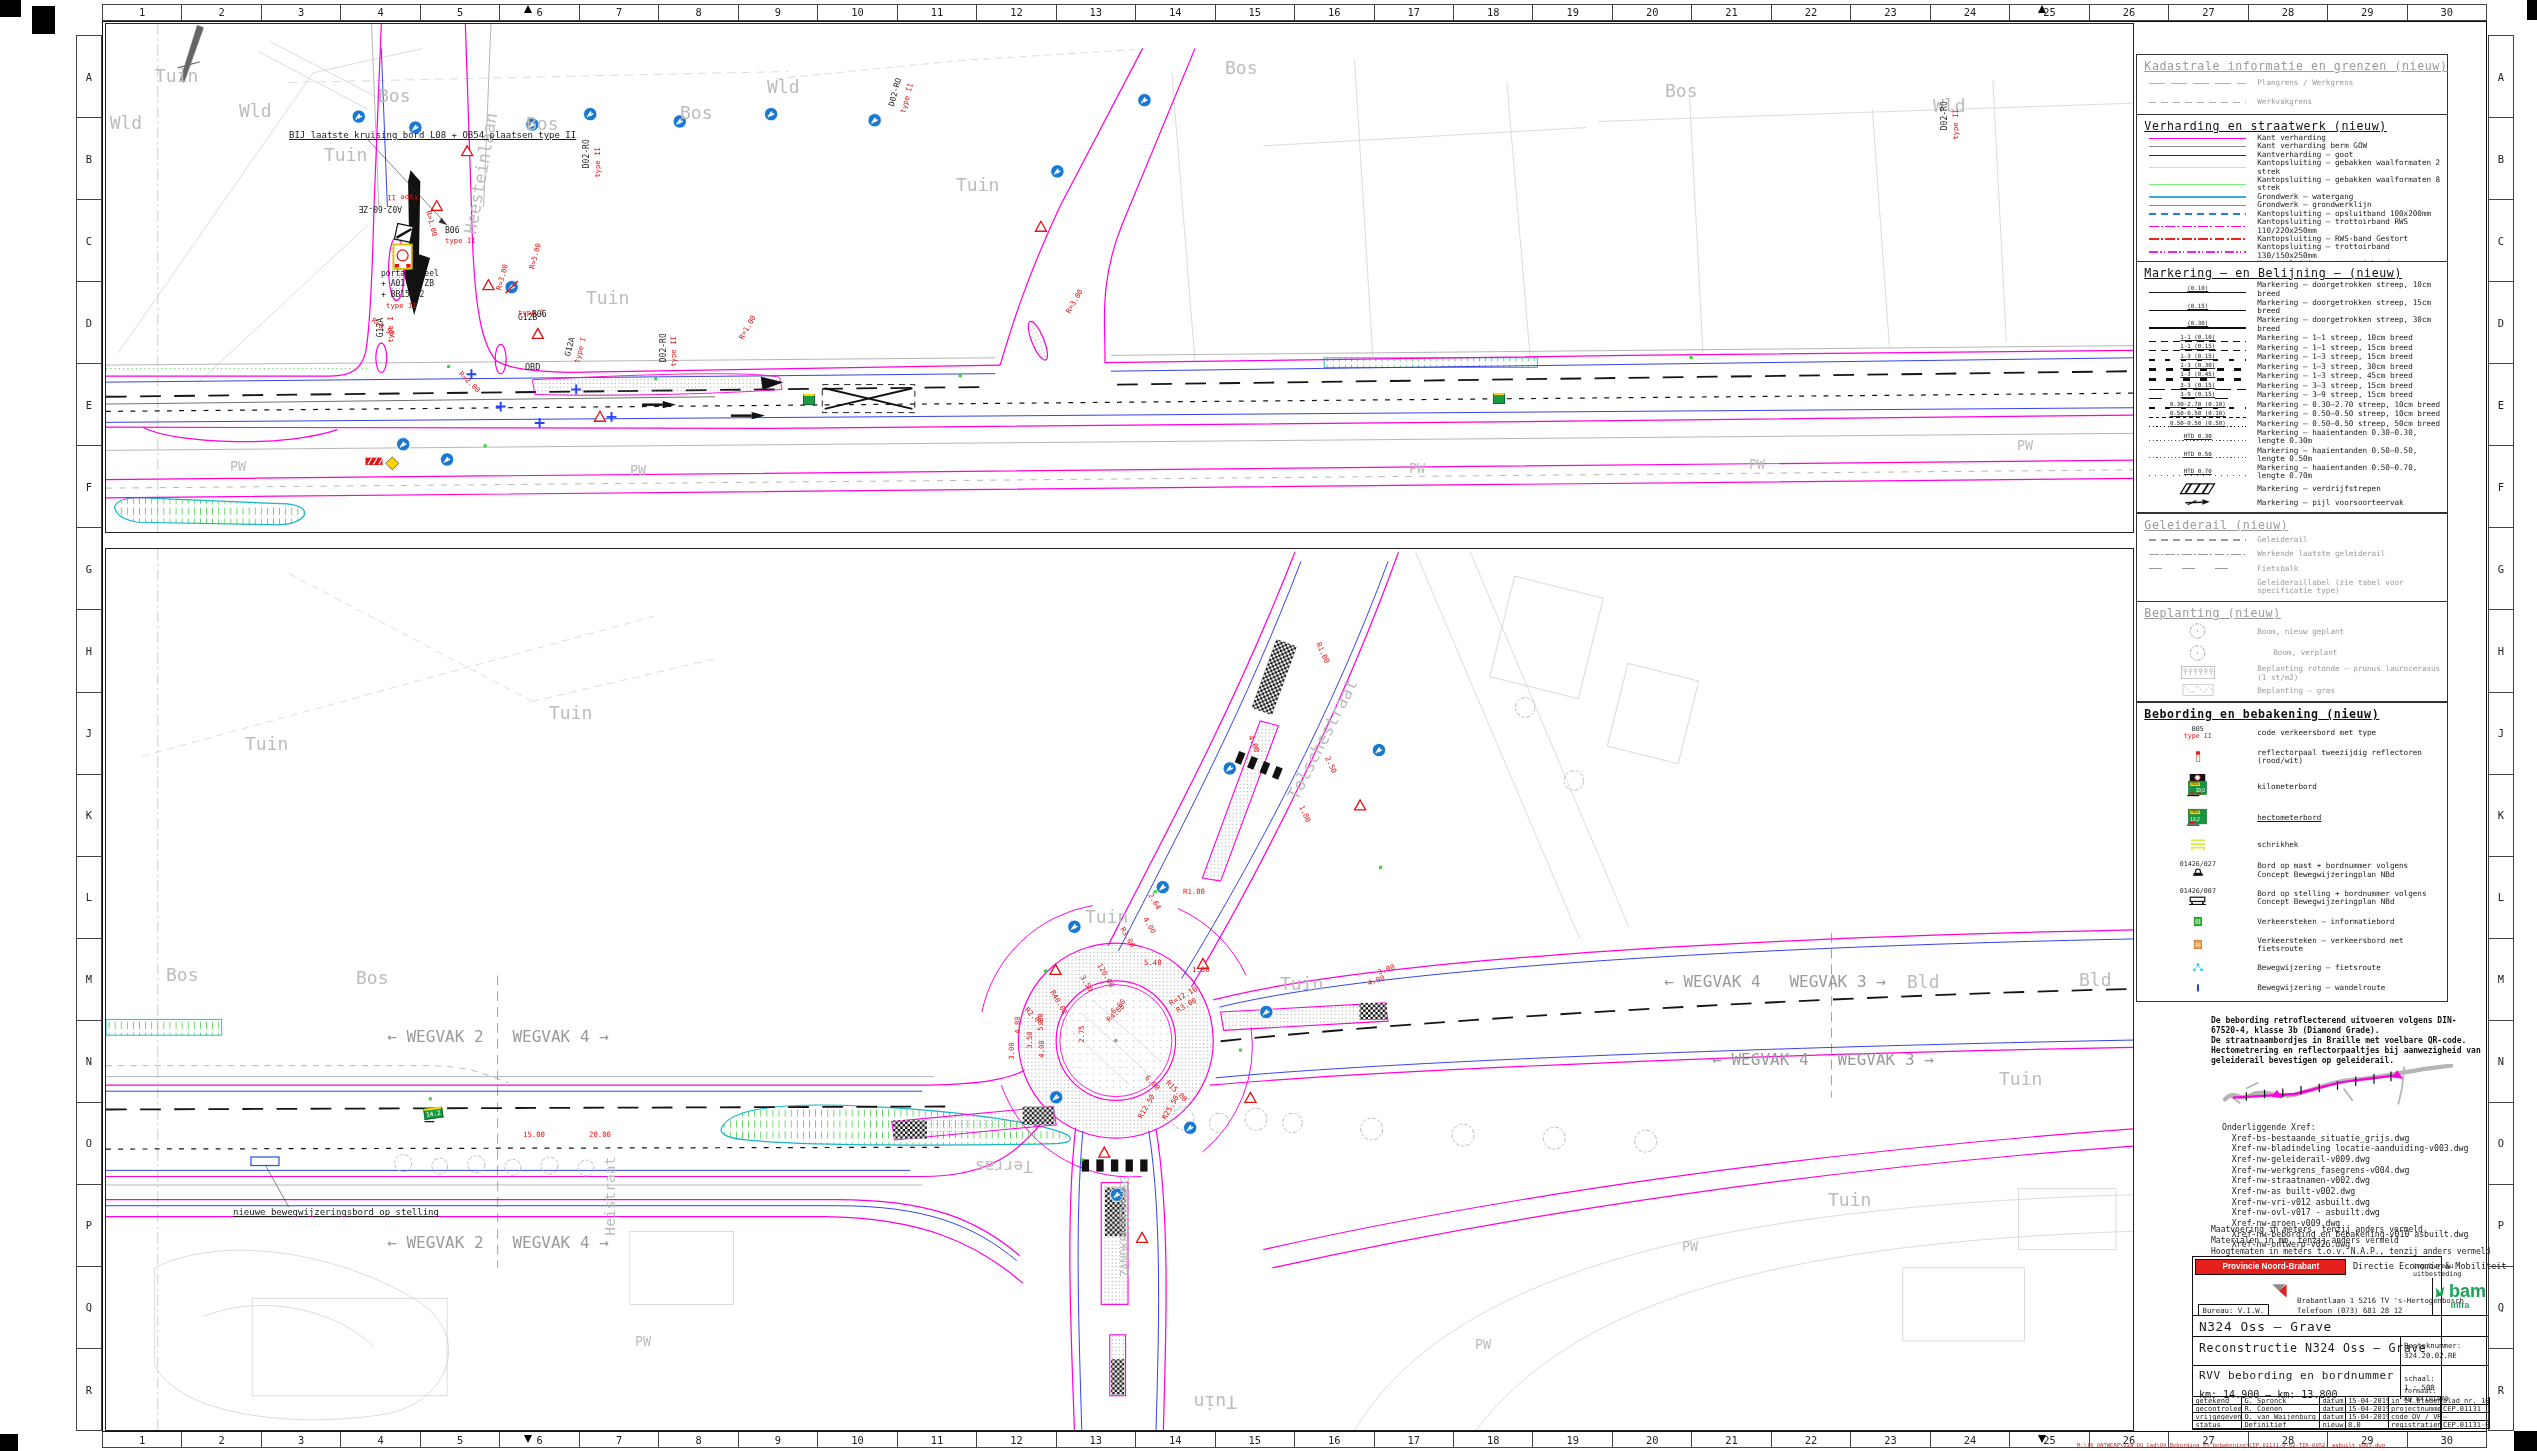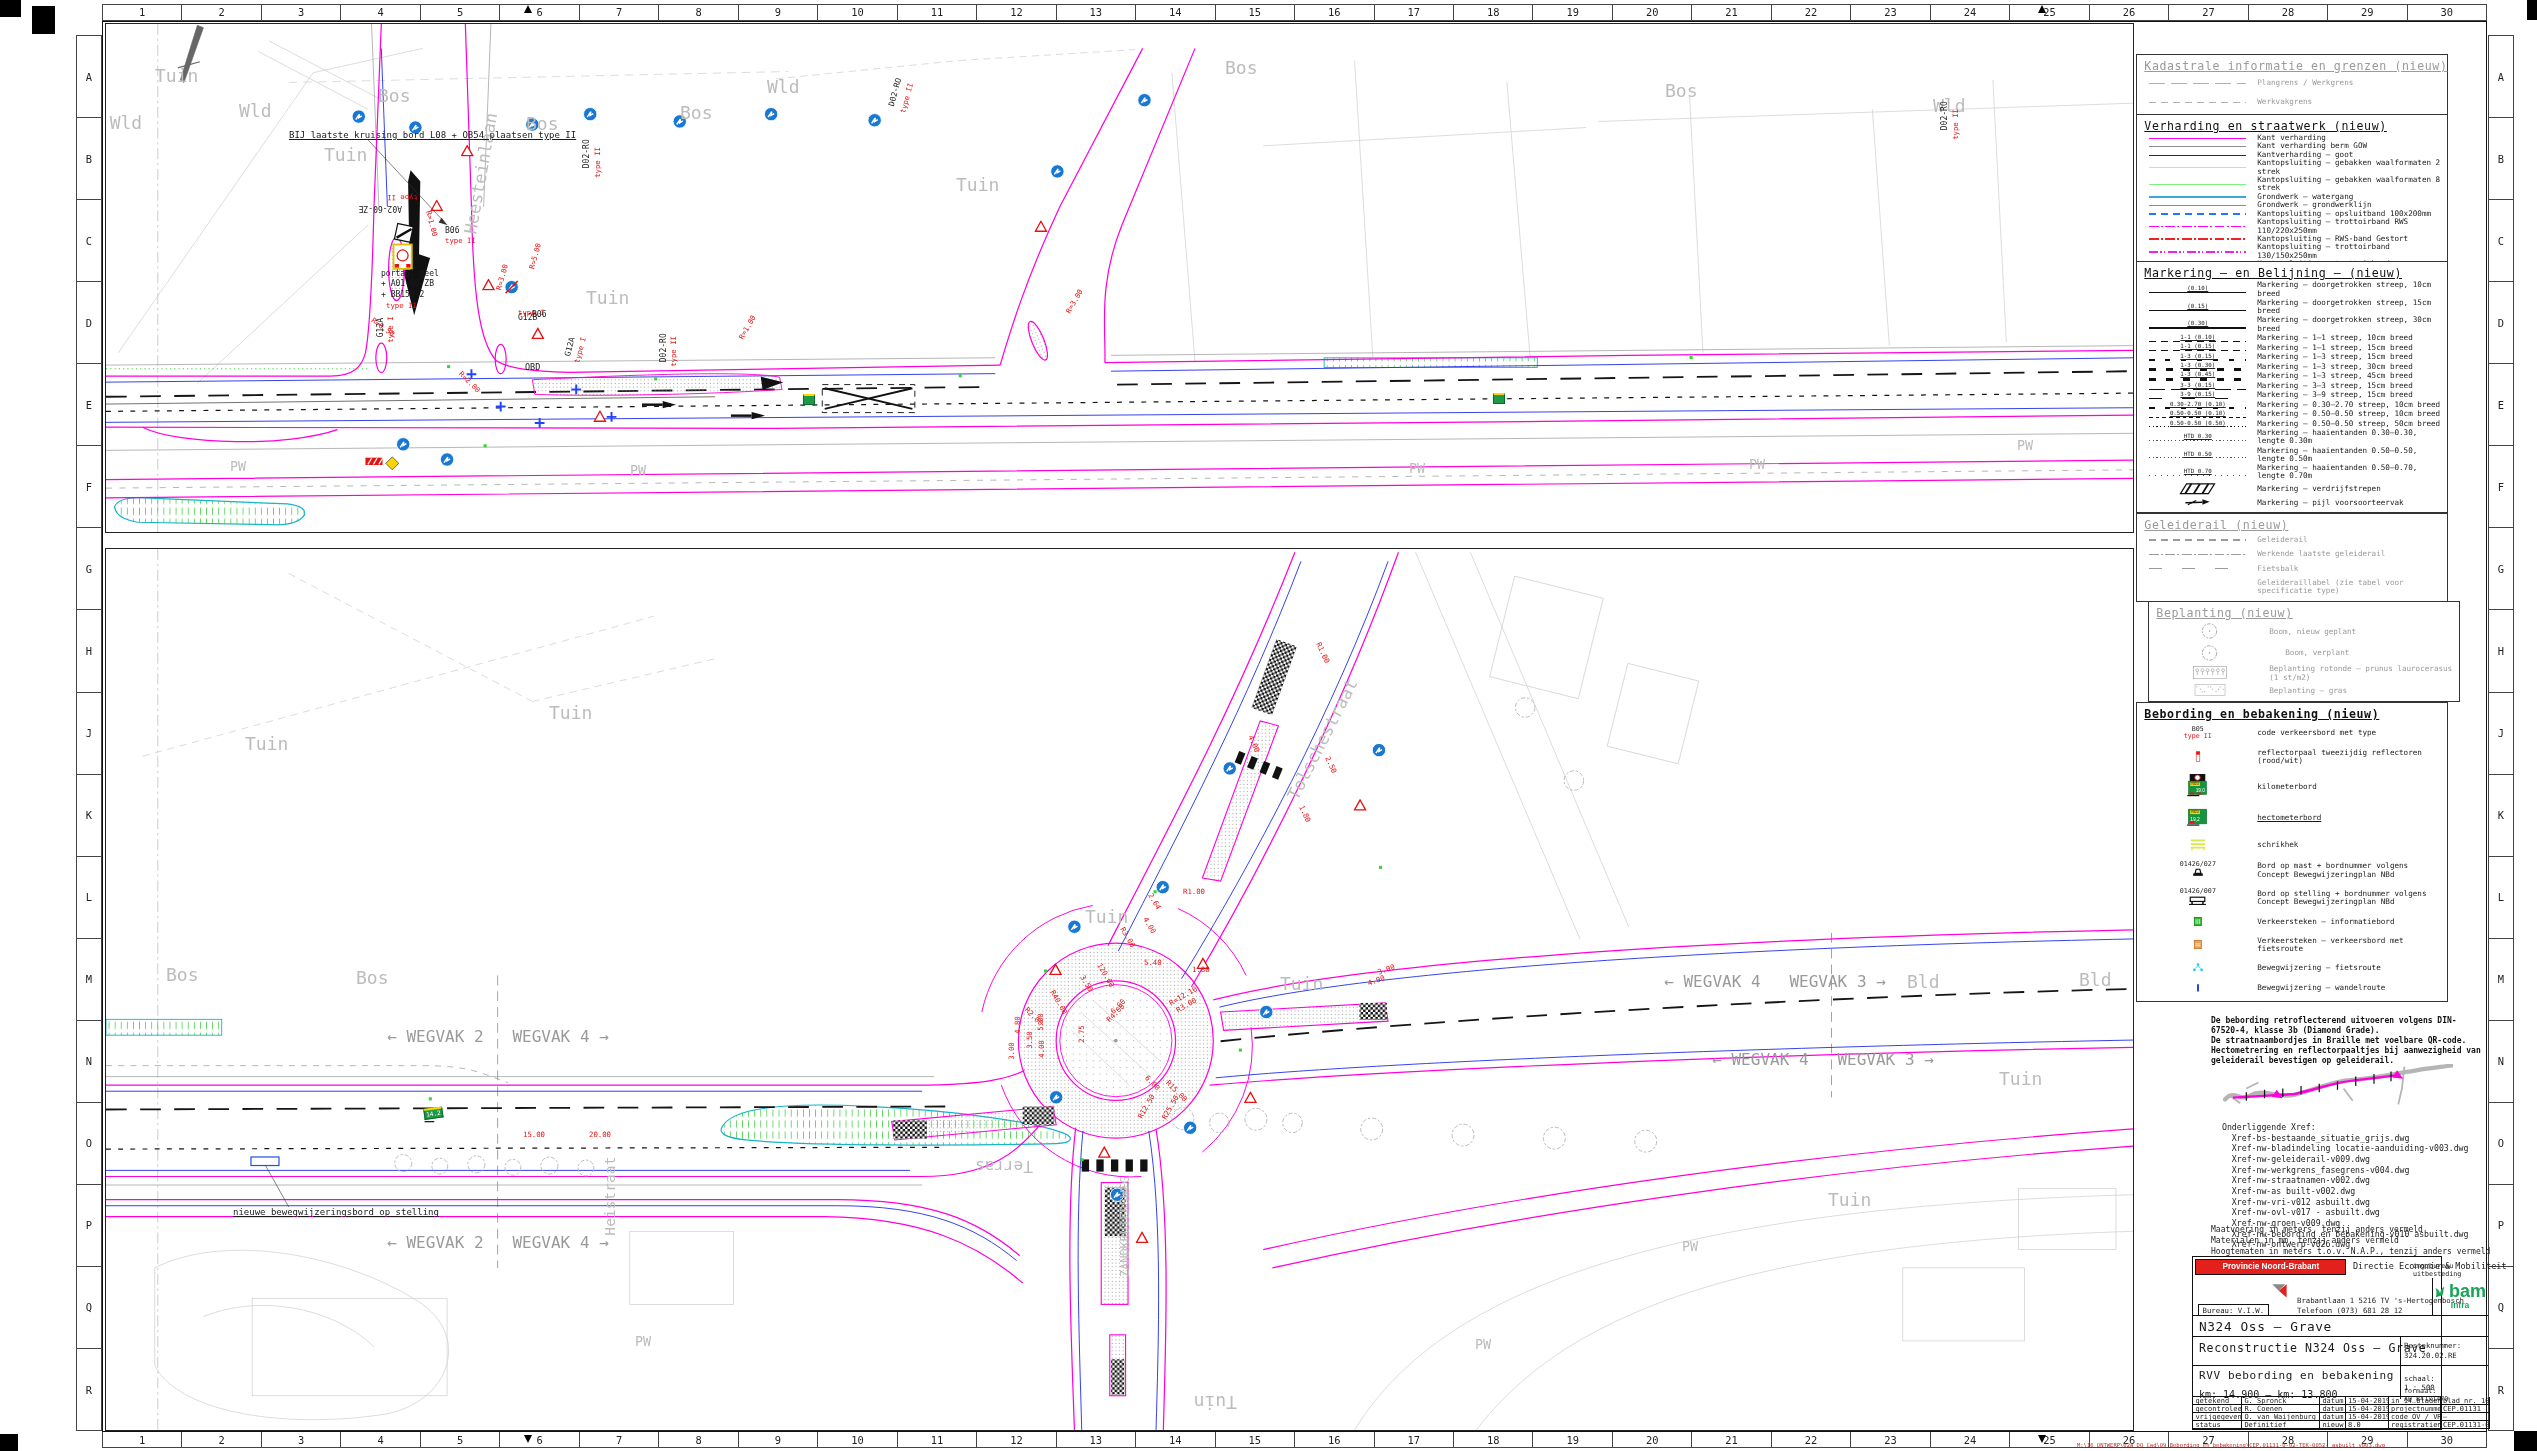--- a/index.html
+++ b/index.html
@@ -886,21 +886,21 @@
               <div class="lg-line" style="background: repeating-linear-gradient(90deg, rgb(154, 154, 154) 0px, rgb(154, 154, 154) 13.4px, transparent 13.4px, transparent 33px); height: 1.2px;"></div>
             </div>
             <div class="lg-label" style="color: rgb(154, 154, 154);">Fietsbalk</div>
           </div>
           <div class="lg-row">
             <div class="lg-sample"></div>
             <div class="lg-label" style="color: rgb(154, 154, 154);">Geleideraillabel (zie tabel voor specificatie type)</div>
           </div>
         </div>
       </div>
-      <div class="lg-box" style="top: 601px; height: 101px; left: 12px; width: 312px;">
+      <div class="lg-box" style="top: 601px; height: 101px; left: 0px; width: 312px;">
         <div class="lg-title" style="color: rgb(154, 154, 154);">Beplanting (nieuw)</div>
         <div class="lg-rows">
           <div class="lg-row">
             <div class="lg-sample">
               <div><svg width="21" height="18" viewBox="0 0 34 30">
                   <circle cx="17" cy="15" r="12" fill="none" stroke="#9a9a9a" stroke-width="1.4" stroke-dasharray="6 2 3 2"></circle>
                   <circle cx="17" cy="15" r="1.3" fill="#9a9a9a"></circle>
                 </svg></div>
             </div>
             <div class="lg-label" style="color: rgb(154, 154, 154);">Boom, nieuw geplant</div>
@@ -1134,21 +1134,21 @@
 
     <div class="tb-abs tb-big" style="left:6px;top:62px;">N324 Oss – Grave</div>
     <div class="tb-line" style="left:0;top:79px;width:295px;height:0.9px;"></div>
 
     <div class="tb-abs tb-big" style="left:6px;top:84px;font-size:11.6px;">Reconstructie N324 Oss – Grave</div>
     <div class="tb-abs tb-txt" style="left:211px;top:84px;font-size:7.3px;">Besteknummer:</div>
     <div class="tb-abs tb-txt" style="left:211px;top:94px;font-size:7.3px;">324.20.02.RE</div>
     <div class="tb-line" style="left:0;top:108px;width:295px;height:0.6px;"></div>
     <div class="tb-line" style="left:207px;top:79px;width:0.6px;height:51px;"></div>
 
-    <div class="tb-abs tb-big" style="left:6px;top:112px;font-size:11px;">RVV bebording en bebakening</div>
+    <div class="tb-abs tb-big" style="left:6px;top:112px;font-size:11px;">RVV bebording en bordnummer</div>
     <div class="tb-abs tb-txt" style="left:211px;top:117px;font-size:7.3px;">schaal: 1 : 500</div>
     <div class="tb-abs tb-txt" style="left:211px;top:130px;font-size:6.7px;">formaat: A0_841x1470</div>
     <div class="tb-abs tb-txt" style="left:6px;top:132px;font-size:10px;">km:  14.900    –  km:   13.800</div>
     <div class="tb-line" style="left:207px;top:108px;width:0.6px;height:34px;"></div>
 
     <div class="tb-table" id="tb-table" style="grid-template-columns:49px 78px 25.6px 43px 52px 49px;height:32px;">
         <div class="tc">getekend</div>
         <div class="tc">G. Spronck</div>
         <div class="tc">datum</div>
         <div class="tc">15-04-2019</div>

